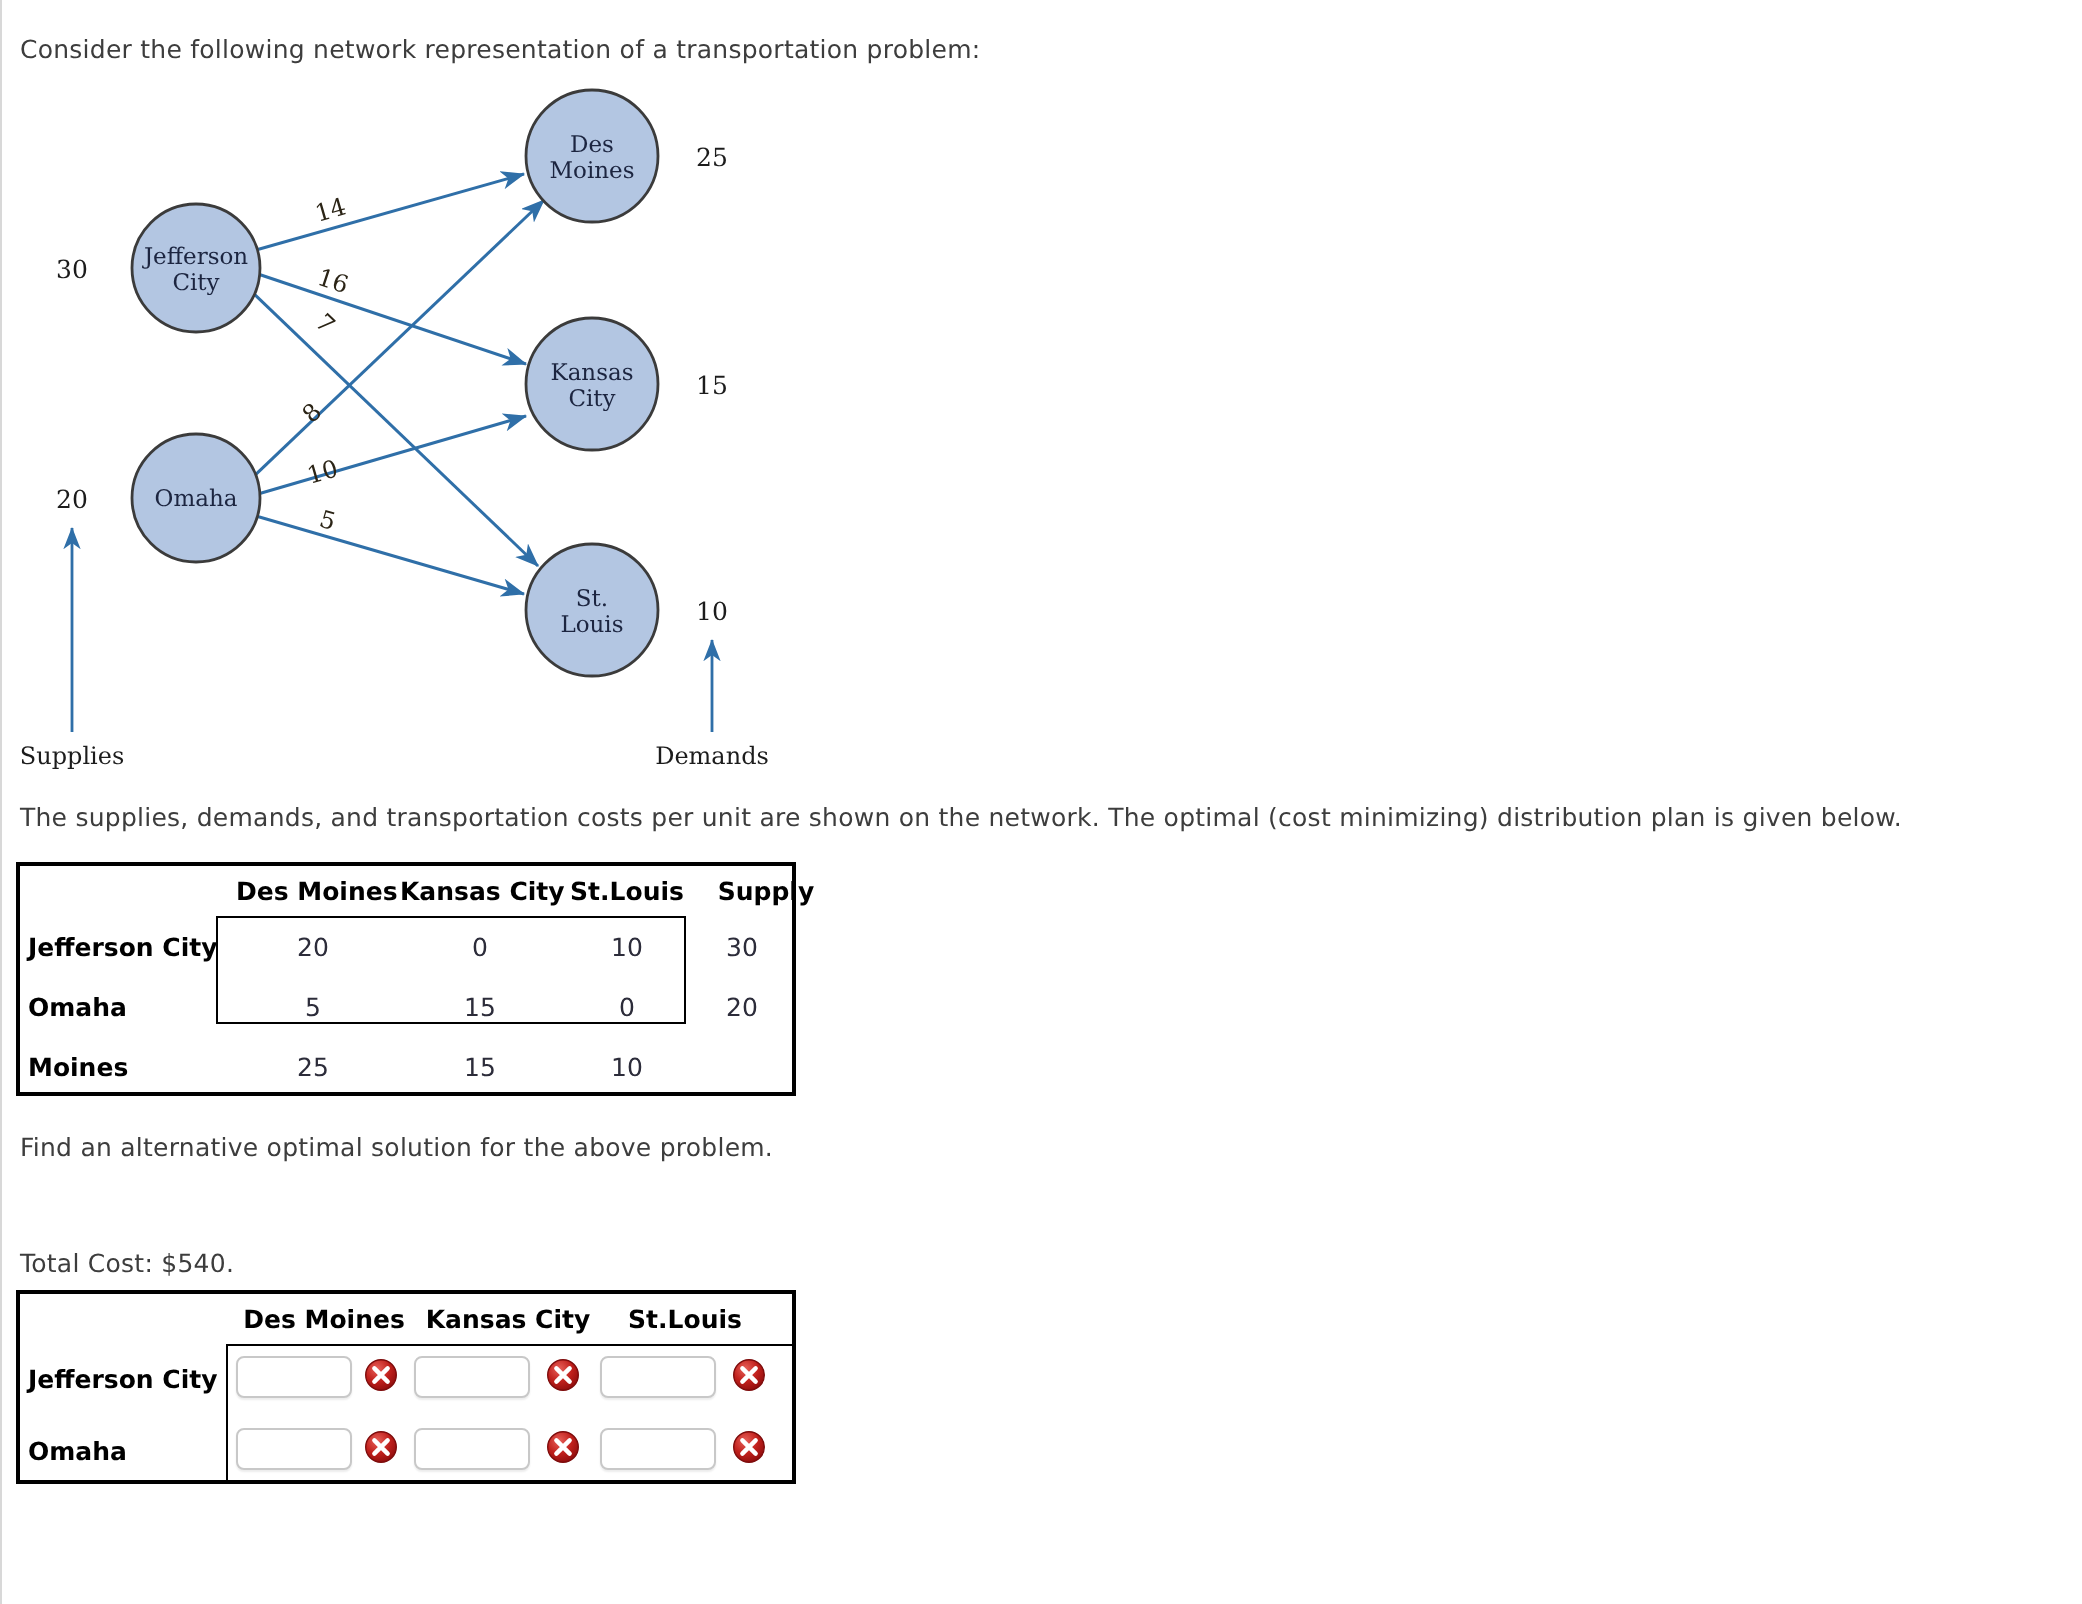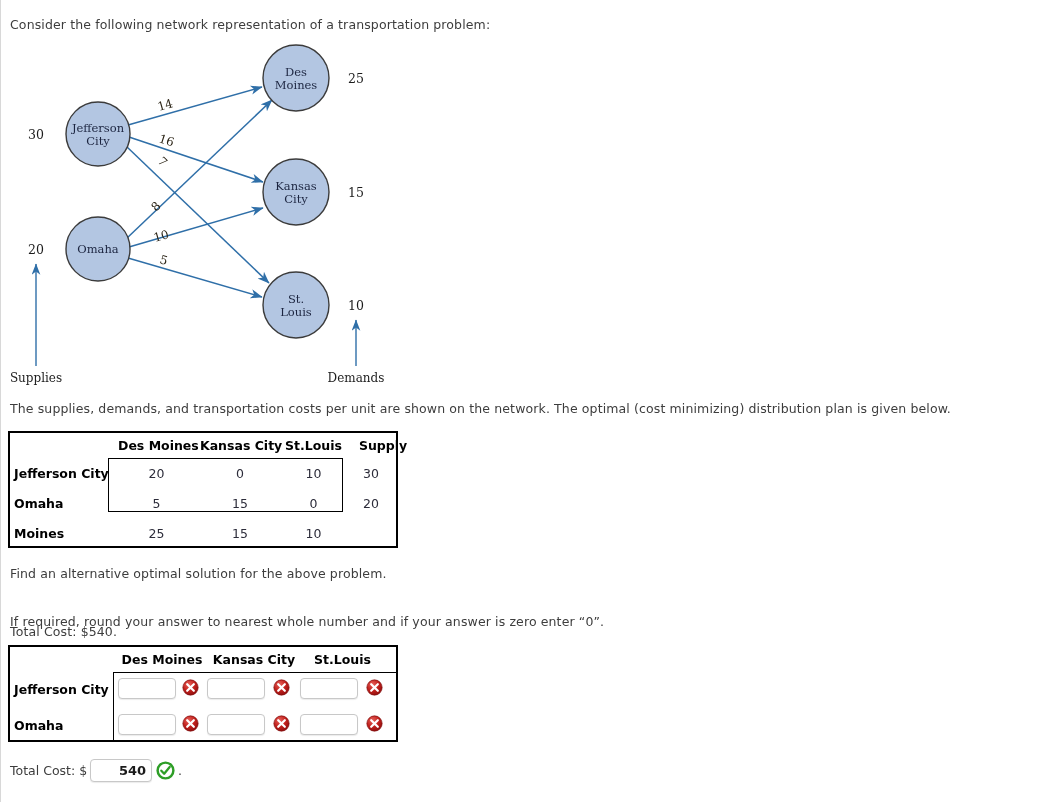--- a/index.html
+++ b/index.html
@@ -274,21 +274,20 @@
 
     <div class="t1-cell t1-rowhead" style="left:6px; top:95px;">Moines</div>
     <div class="t1-cell t1-num" style="left:110px; top:95px; width:77px; text-align:center;">25</div>
     <div class="t1-cell t1-num" style="left:192px; top:95px; width:80px; text-align:center;">15</div>
     <div class="t1-cell t1-num" style="left:277px; top:95px; width:57px; text-align:center;">10</div>
   </div>
 
   <div class="prose" id="totalcost-1">Total Cost: $540.</div>
 
   <div class="prose" id="find-alt">Find an alternative optimal solution for the above problem.</div>
-  <div class="prose" id="round-note">If required, round your answer to nearest whole number and if your answer is zero enter “0”.</div>
 
   <div id="table2-wrap">
     <div class="outer-box" id="table2-outer"></div>
     <div class="inner-box" id="table2-inner"></div>
 
     <div class="t2-head" style="left:113px; top:7px; width:82px; text-align:center;">Des Moines</div>
     <div class="t2-head" style="left:201px; top:7px; width:90px; text-align:center;">Kansas City</div>
     <div class="t2-head" style="left:297px; top:7px; width:75px; text-align:center;">St.Louis</div>
 
     <div class="t2-rowhead" style="left:6px; top:37px;">Jefferson City</div>
@@ -332,23 +331,14 @@
       <path d="M6.1,6.1 L13.9,13.9 M13.9,6.1 L6.1,13.9" stroke="#ffffff" stroke-width="2.6" stroke-linecap="round"></path>
     </svg>
 
     <input class="ansbox" style="left: 292px; top: 69px;" type="text" placeholder="">
     <svg class="icon-x" style="left:358px; top:70px;" viewBox="0 0 20 20">
       <circle cx="10" cy="10" r="9" fill="url(#rg1)" stroke="#7d0b0b" stroke-width="0.8"></circle>
       <path d="M6.1,6.1 L13.9,13.9 M13.9,6.1 L6.1,13.9" stroke="#ffffff" stroke-width="2.6" stroke-linecap="round"></path>
     </svg>
   </div>
 
-  <div id="total-line">
-    <span id="total-label">Total Cost: $</span>
-    <input id="total-input" type="text" placeholder="" value="540" style="">
-    <svg class="icon-check check-inline" style="position:relative; width:19px; height:19px;" viewBox="0 0 20 20">
-      <circle cx="10" cy="10" r="8.3" fill="#ffffff" stroke="#2e9e27" stroke-width="2.6"></circle>
-      <path d="M5.6,10.2 L8.6,13.4 L14.4,6.3" fill="none" stroke="#2e9e27" stroke-width="2.4" stroke-linecap="round" stroke-linejoin="round"></path>
-    </svg>
-    <span id="total-period">.</span>
-  </div>
 
 </div>
 
 </body></html>

